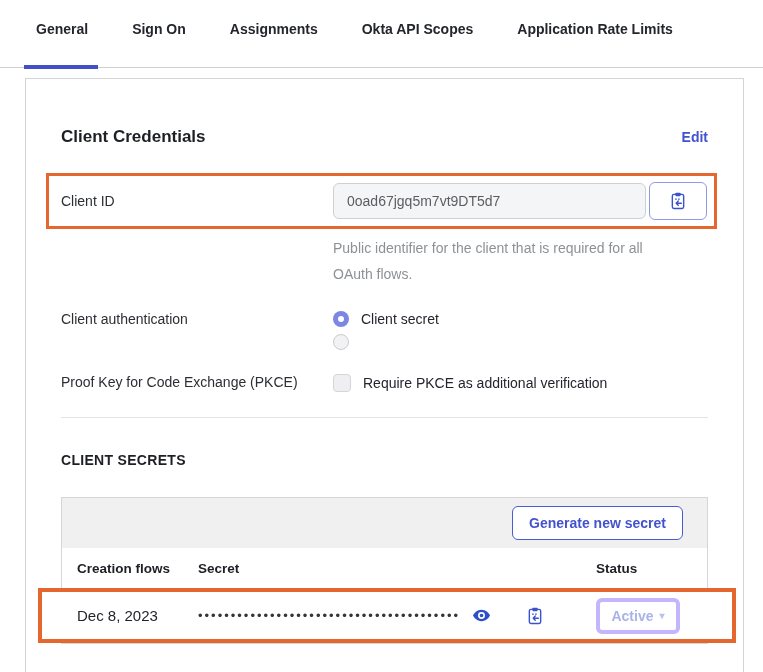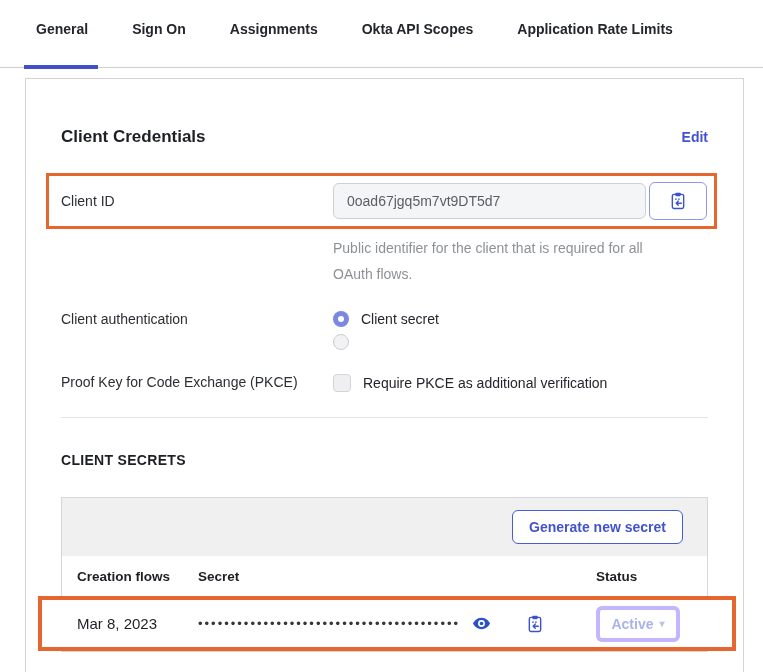--- a/index.html
+++ b/index.html
@@ -51,21 +51,21 @@
   .checkbox { width:18px; height:18px; border-radius:4px; background:#efeff1;
     border:1px solid #d5d5d9; flex:0 0 18px; }
   .check-option { display:flex; align-items:center; gap:12px; font-size:14px; color:#23262c; }
 
   .divider { margin-top:25px; border:none; border-top:1px solid #e3e3e6; }
 
   .secrets-heading { margin-top:34px; font-size:14px; font-weight:700;
     letter-spacing:0.3px; color:#1d1f24; }
 
   .secrets-box { margin-top:29px; border:1px solid #d6d6d9; }
-  .secrets-toolbar { background:#f0f0f1; height:58px; display:flex;
+  .secrets-toolbar { background:#f0f0f1; height:50px; display:flex;
     justify-content:flex-end; align-items:center; padding:0 24px; }
   .generate-btn { background:#fff; border:1px solid #4a5bd6; border-radius:6px;
     color:#4352cd; font-weight:700; font-size:14px; padding:8px 16px; cursor:pointer;
     font-family:"Liberation Sans", sans-serif; }
 
   .table-header { display:grid; grid-template-columns:121px 1fr 96px;
     padding:0 15px; height:40px; align-items:center; background:#fff;
     font-size:13.5px; font-weight:700; color:#1d1f24; }
 
   .hl-row2 { margin:0 -29px 0 -24px; border:4px solid #e5662e; background:#fff; }
@@ -151,21 +151,21 @@
     </div>
 
     <div class="table-header">
       <span>Creation flows</span>
       <span>Secret</span>
       <span>Status</span>
     </div>
 
     <div class="hl-row2">
       <div class="secret-row">
-        <span class="cell-date">Mar 8, 2023</span>
+        <span class="cell-date">Dec 8, 2023</span>
         <span class="cell-secret">
           <span class="dots">••••••••••••••••••••••••••••••••••••••••</span>
           <span class="eye-btn">
             <svg width="19" height="19" viewBox="0 0 24 24">
               <path d="M12 4.8 C6.3 4.8 2.4 9.4 1.3 12 c1.1 2.6 5 7.2 10.7 7.2 s9.6-4.6 10.7-7.2 C21.6 9.4 17.7 4.8 12 4.8 z" fill="#2b50c7"></path>
               <circle cx="12" cy="12" r="4.4" fill="#ffffff"></circle>
               <circle cx="12" cy="12" r="2.3" fill="#2b50c7"></circle>
             </svg>
           </span>
           <span class="copy-btn2">

